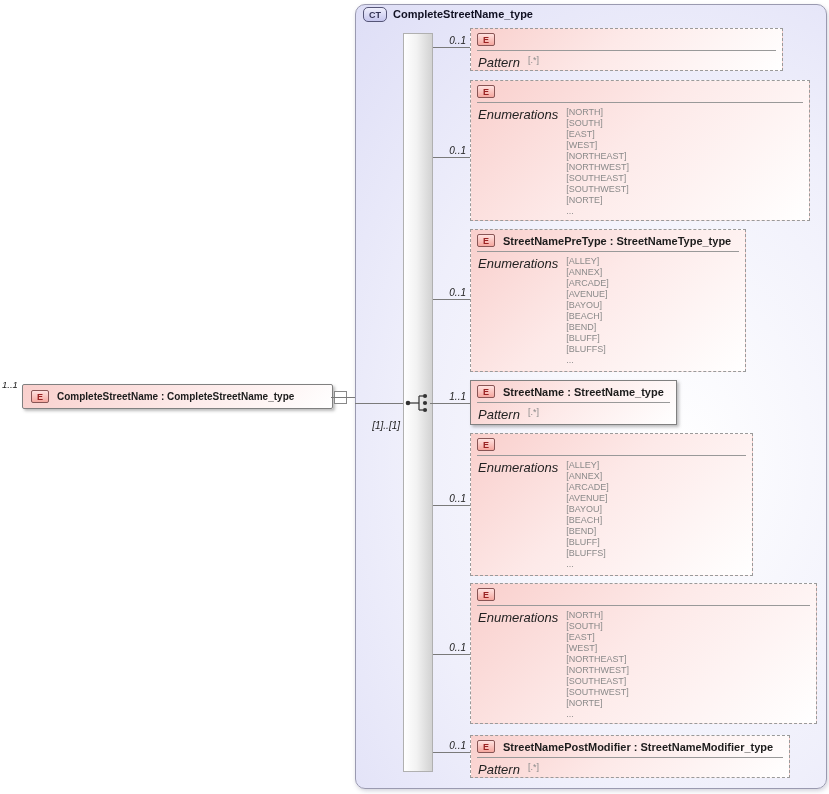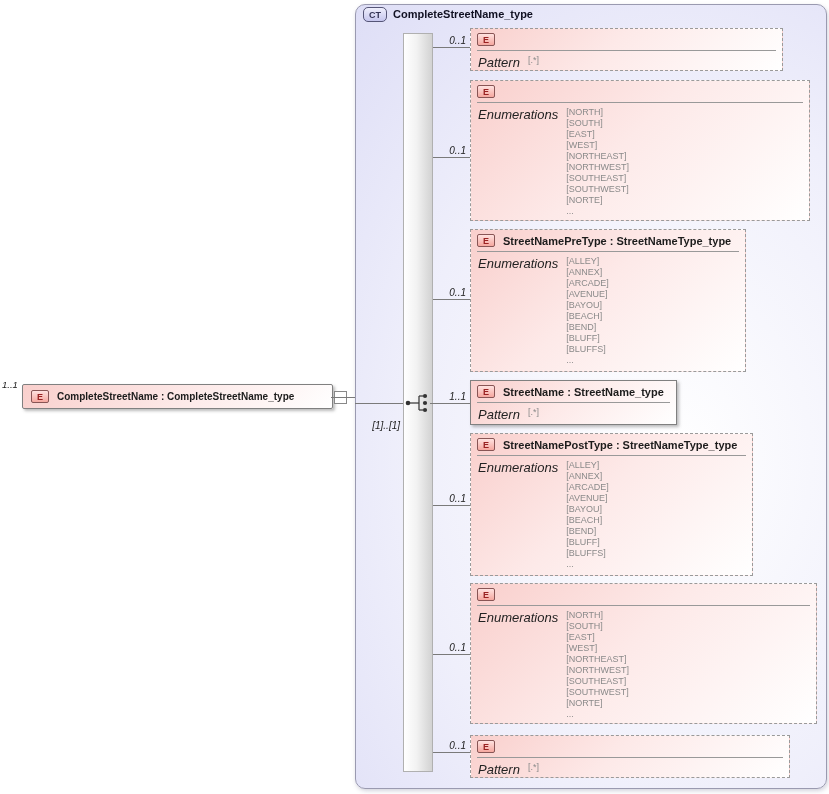--- a/index.html
+++ b/index.html
@@ -202,21 +202,20 @@
       <span class="flabel">Pattern</span>
       <span class="fvalues">
           <div>[.*]</div>
         </span>
     </div>
   </div>
 
   <div class="ebox dashed" style="top:433px;width:283px;height:143px;">
     <div class="ehead">
       <span class="ebadge">E</span>
-      <span class="etitle">StreetNamePostType : StreetNameType_type</span>
     </div>
     <div class="esep"></div>
     <div class="efacet">
       <span class="flabel">Enumerations</span>
       <span class="fvalues">
           <div>[ALLEY]</div>
           <div>[ANNEX]</div>
           <div>[ARCADE]</div>
           <div>[AVENUE]</div>
           <div>[BAYOU]</div>
@@ -247,20 +246,21 @@
           <div>[SOUTHWEST]</div>
           <div>[NORTE]</div>
           <div>...</div>
         </span>
     </div>
   </div>
 
   <div class="ebox dashed" style="top:735px;width:320px;height:43px;">
     <div class="ehead">
       <span class="ebadge">E</span>
+      <span class="etitle">StreetNamePostModifier : StreetNameModifier_type</span>
     </div>
     <div class="esep"></div>
     <div class="efacet">
       <span class="flabel">Pattern</span>
       <span class="fvalues">
           <div>[.*]</div>
         </span>
     </div>
   </div>
 

